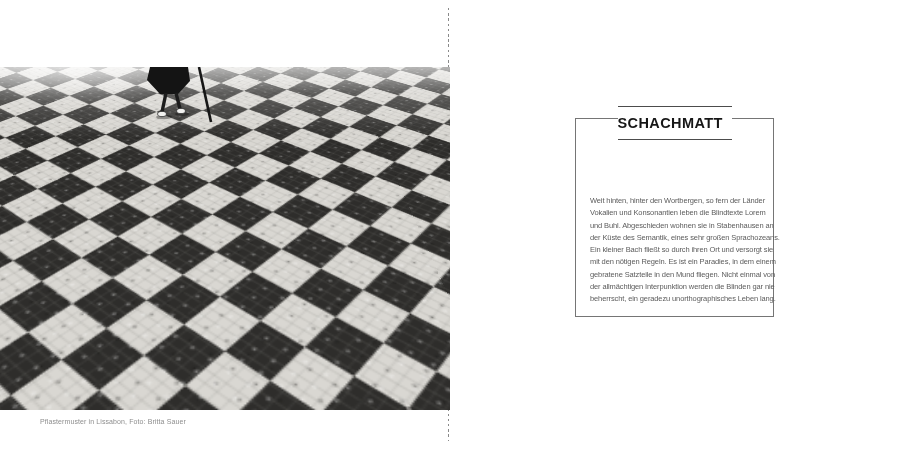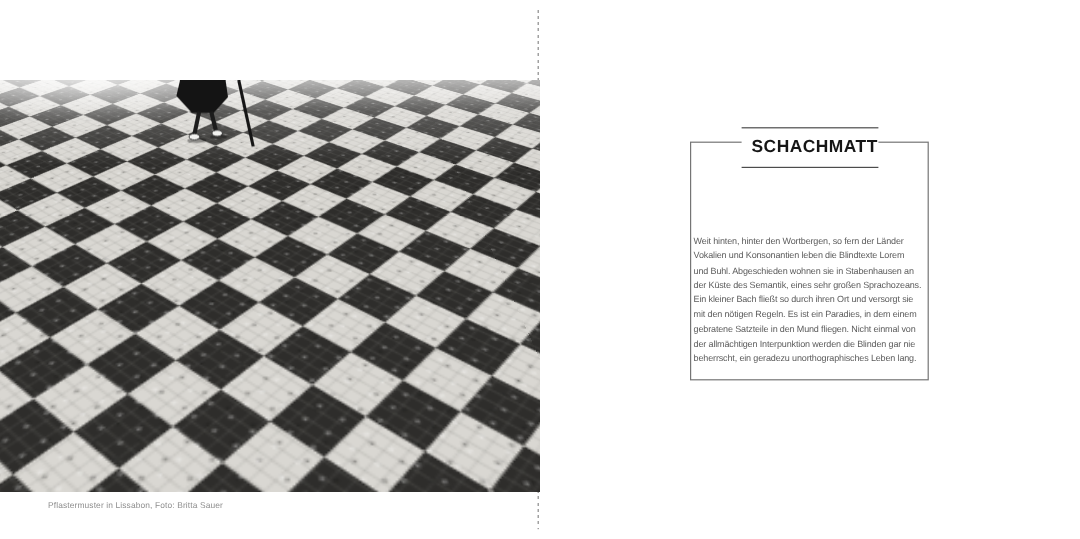--- a/index.html
+++ b/index.html
@@ -53,28 +53,28 @@
 
   
   .frame{
     position:absolute;left:575px;top:118px;width:197px;height:197px;
     border:1px solid #757575;z-index:2;background:#fff;
   }
   .title-block{
     position:absolute;left:50%;top:-13px;transform:translateX(-50%);
     width:114px;height:32px;background:#ffffff;
     border-top:1px solid #4c4c4c;border-bottom:1px solid #4c4c4c;
-    display:flex;align-items:center;justify-content:flex-end;
+    display:flex;align-items:center;justify-content:flex-start;
   }
   .title-text{
     font-size:14.5px;font-weight:bold;letter-spacing:.4px;color:#161616;
     white-space:nowrap;
   }
   .article-body{
-    position:absolute;left:2px;top:76px;right:2px;
+    position:absolute;left:14px;top:76px;right:2px;
     font-size:7.5px;line-height:12.3px;letter-spacing:-.12px;
     color:#5c5c5c;white-space:pre;
   }
 </style>
 </head>
 <body>
 
 <div class="spread">
 
   <div class="fold-line"></div>

